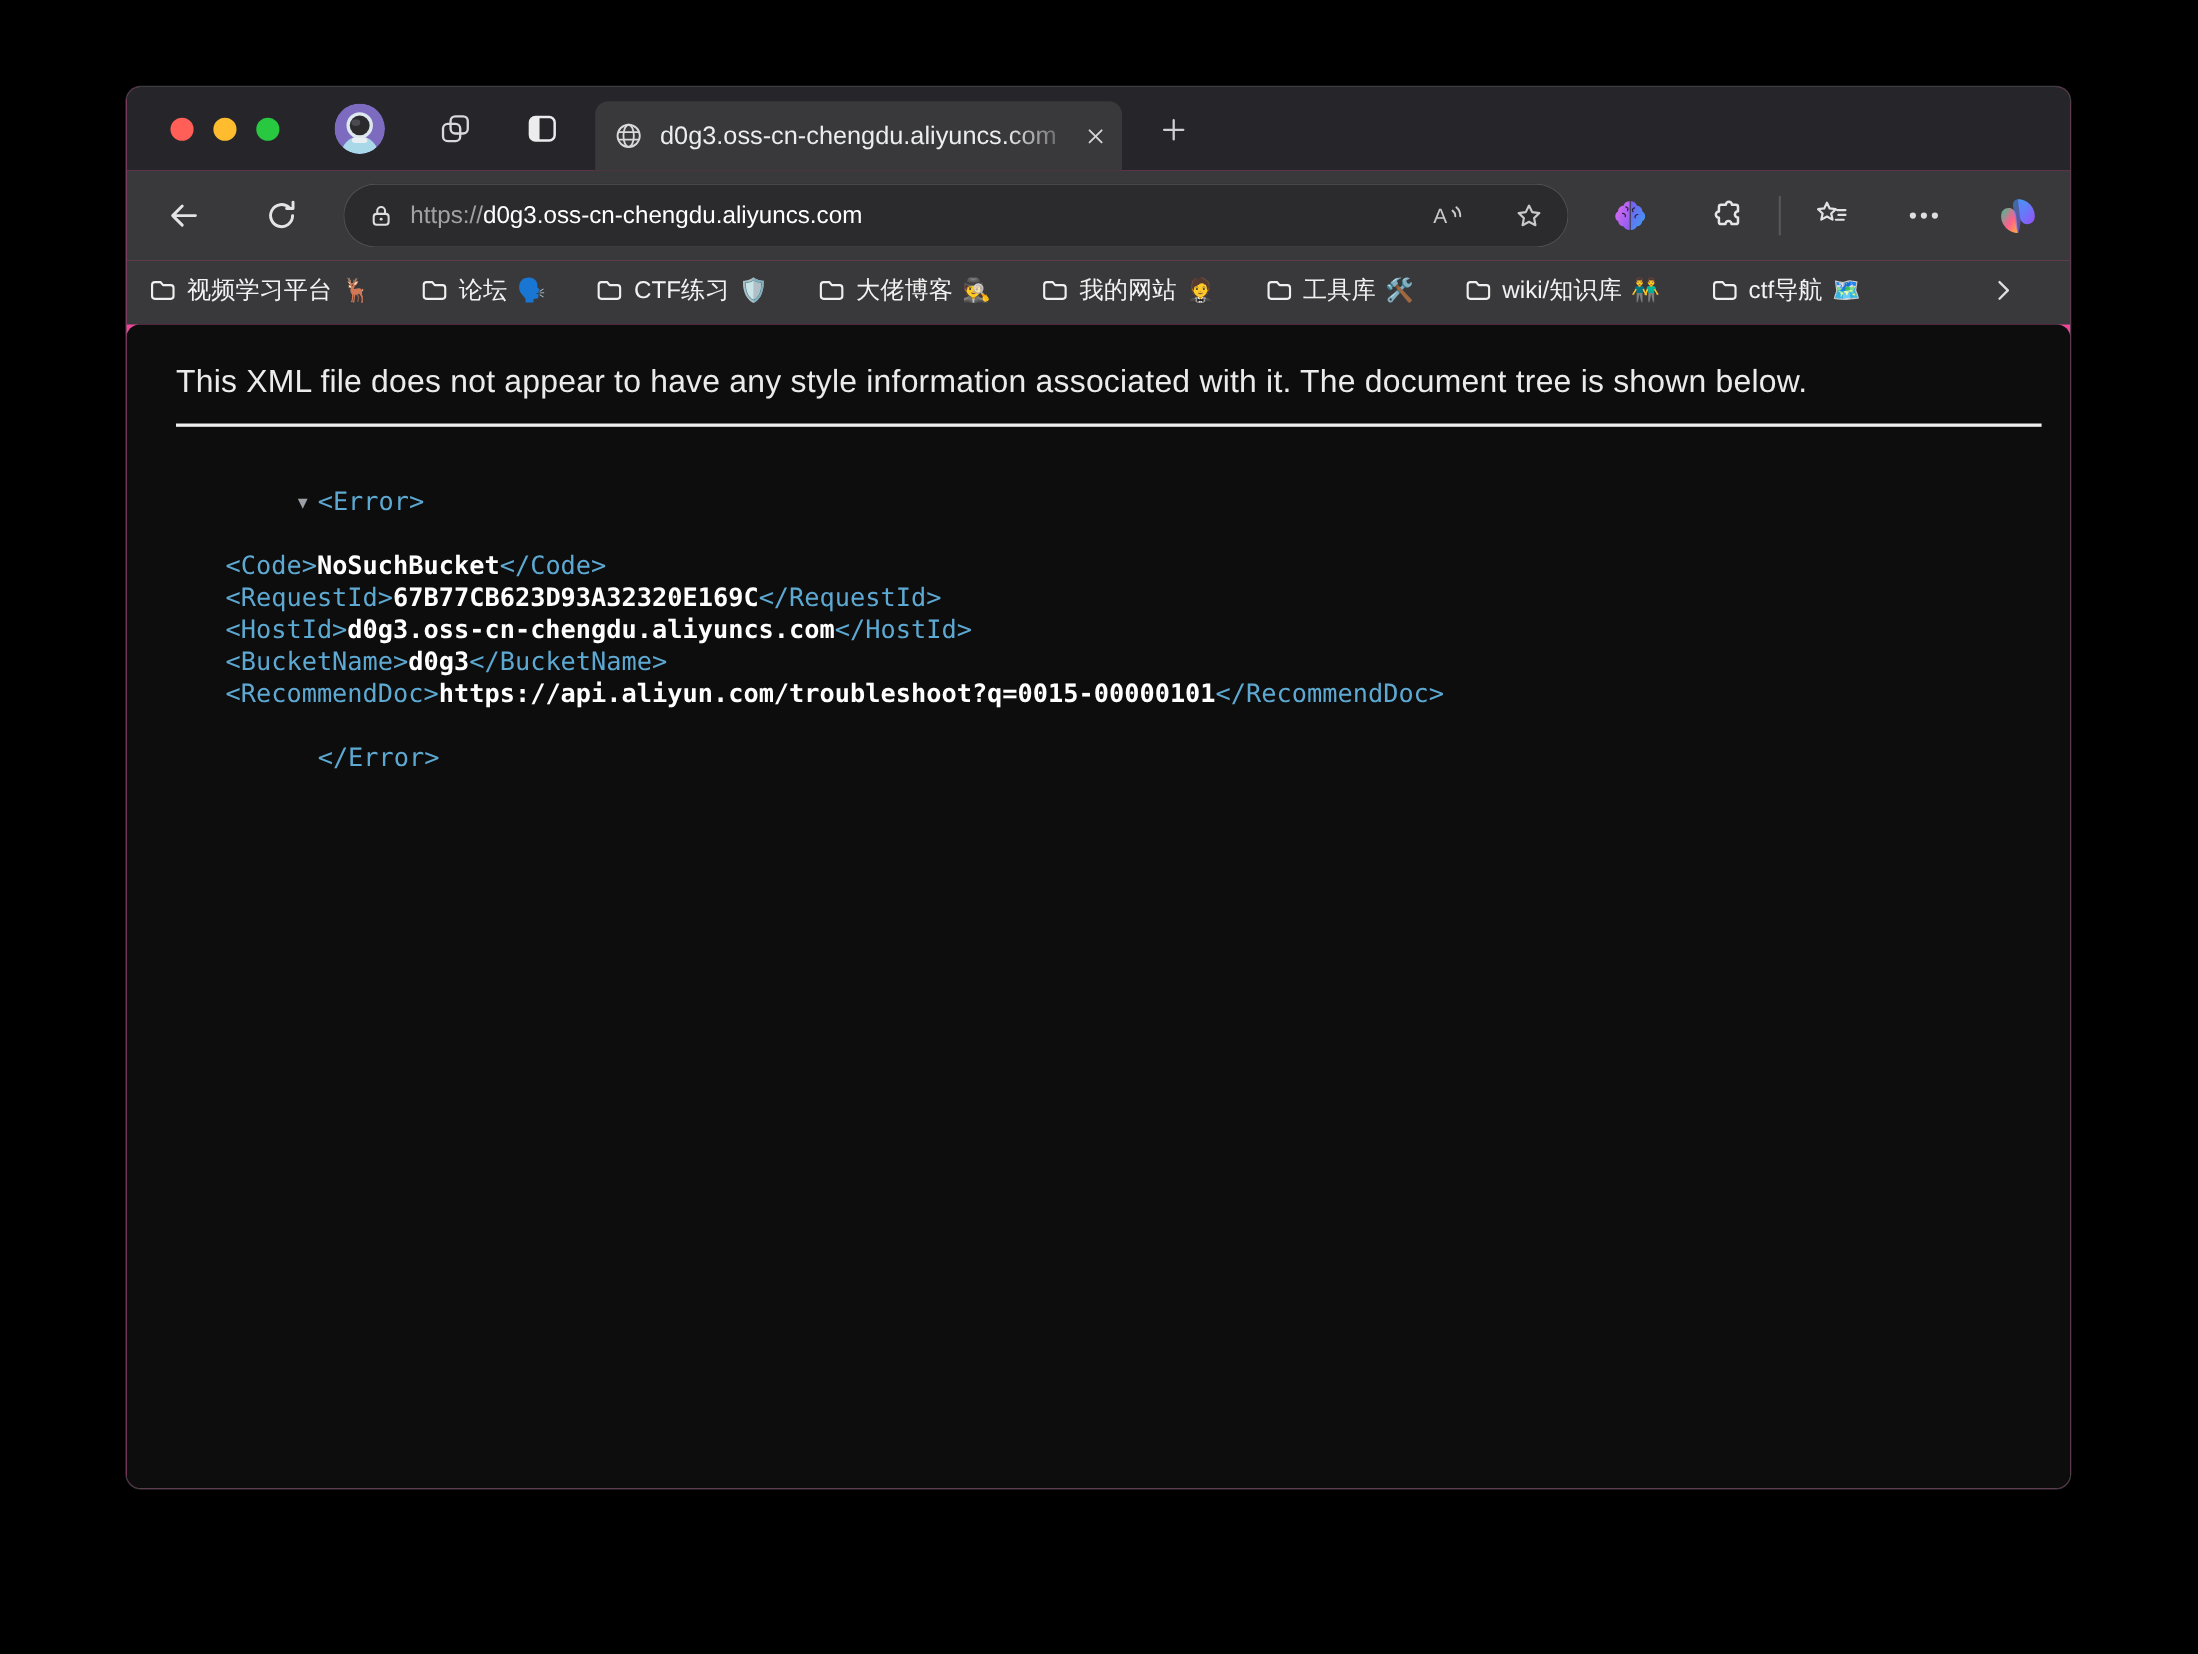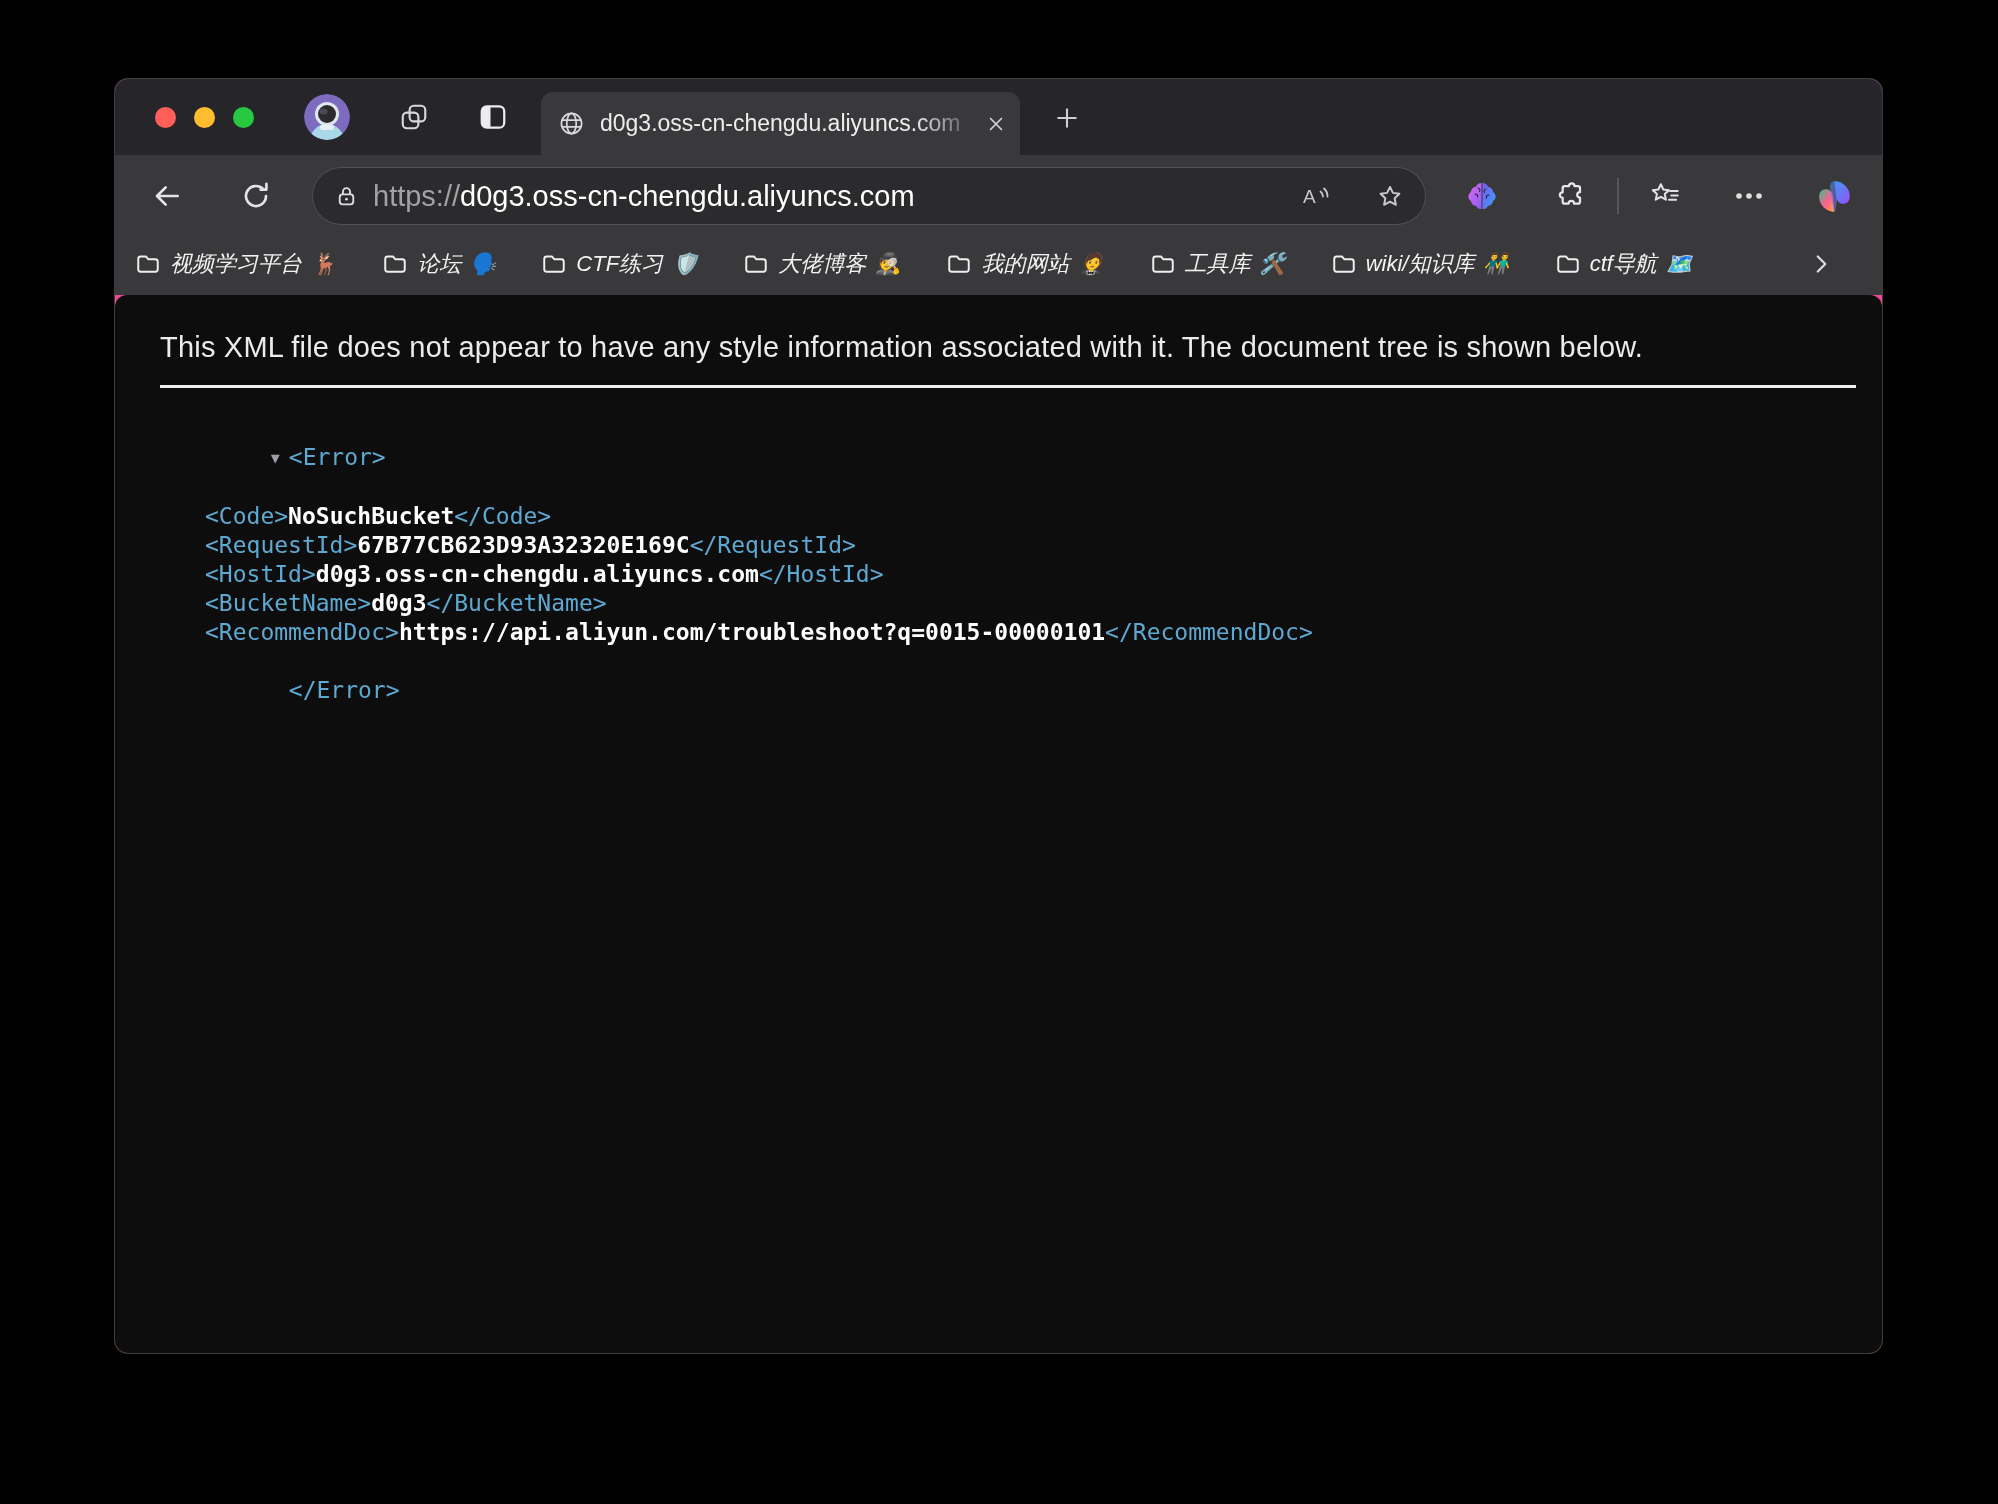--- a/index.html
+++ b/index.html
@@ -26,33 +26,33 @@
   .tab-close { width:24px; height:24px; flex:none; cursor:pointer; }
   .newtab { position:absolute; left:938px; top:25px; width:28px; height:28px; cursor:pointer; }
 
   
   .toolbar { height:82px; background:#39393b; display:flex; align-items:center; }
   .nav-btn { width:32px; height:32px; flex:none; cursor:pointer; }
   .back { margin-left:36px; } .refresh { margin-left:57px; }
   .urlbar { margin-left:40px; width:1114px; height:58px; border-radius:29px; background:#2b2b2d;
             box-shadow:0 0 0 1px #515154 inset; display:flex; align-items:center; padding:0 22px 0 22px; cursor:text; }
   .lock { width:25px; height:25px; flex:none; cursor:pointer; }
-  .url-text { margin-left:14px; font-size:29px; white-space:nowrap; }
+  .url-text { margin-left:14px; font-size:22px; white-space:nowrap; }
   .url-scheme { color:#a2a2a4; }
   .url-host { color:#ffffff; font-weight:500; }
   .urlbar .right { margin-left:auto; display:flex; align-items:center; gap:46px; }
   .pill-icon { width:28px; height:26px; cursor:pointer; }
   .tb-icon { width:32px; height:32px; flex:none; cursor:pointer; }
   .brain { margin-left:40px; } .puzzle { margin-left:58px; }
   .tb-divider { width:2px; height:36px; background:#57575a; margin-left:29px; flex:none; }
   .hub { margin-left:30px; } .dots { margin-left:52px; }
   .copilot { width:35px; height:35px; margin-left:52px; flex:none; cursor:pointer; }
 
   
-  .bookmarks { height:58px; background:#39393b; display:flex; align-items:center; padding:0 0 4px 20px; gap:45px;font-style:italic; }
+  .bookmarks { height:58px; background:#39393b; display:flex; align-items:center; padding:0 0 4px 20px; gap:45px; }
   .bm { display:flex; align-items:center; gap:9px; cursor:pointer; white-space:nowrap; }
   .bm-folder { width:26px; height:26px; flex:none; }
   .bm-label { font-size:22px; color:#f2f2f2; }
   .bm-emoji { font-size:21px; }
   .bm-more { margin-left:auto; margin-right:48px; width:26px; height:26px; cursor:pointer; flex:none; }
 
   
   .content { height:1058px; background:#0d0d0e; border-radius:12px 12px 0 0; overflow:hidden;padding-left:20px; }
   .notice { margin:36px 26px 0 25px; font-size:29px; letter-spacing:.2px; color:#ebebeb; }
   .rule { height:3px; background:#f0f0f0; border:none; margin:21px 26px 0 25px; }

